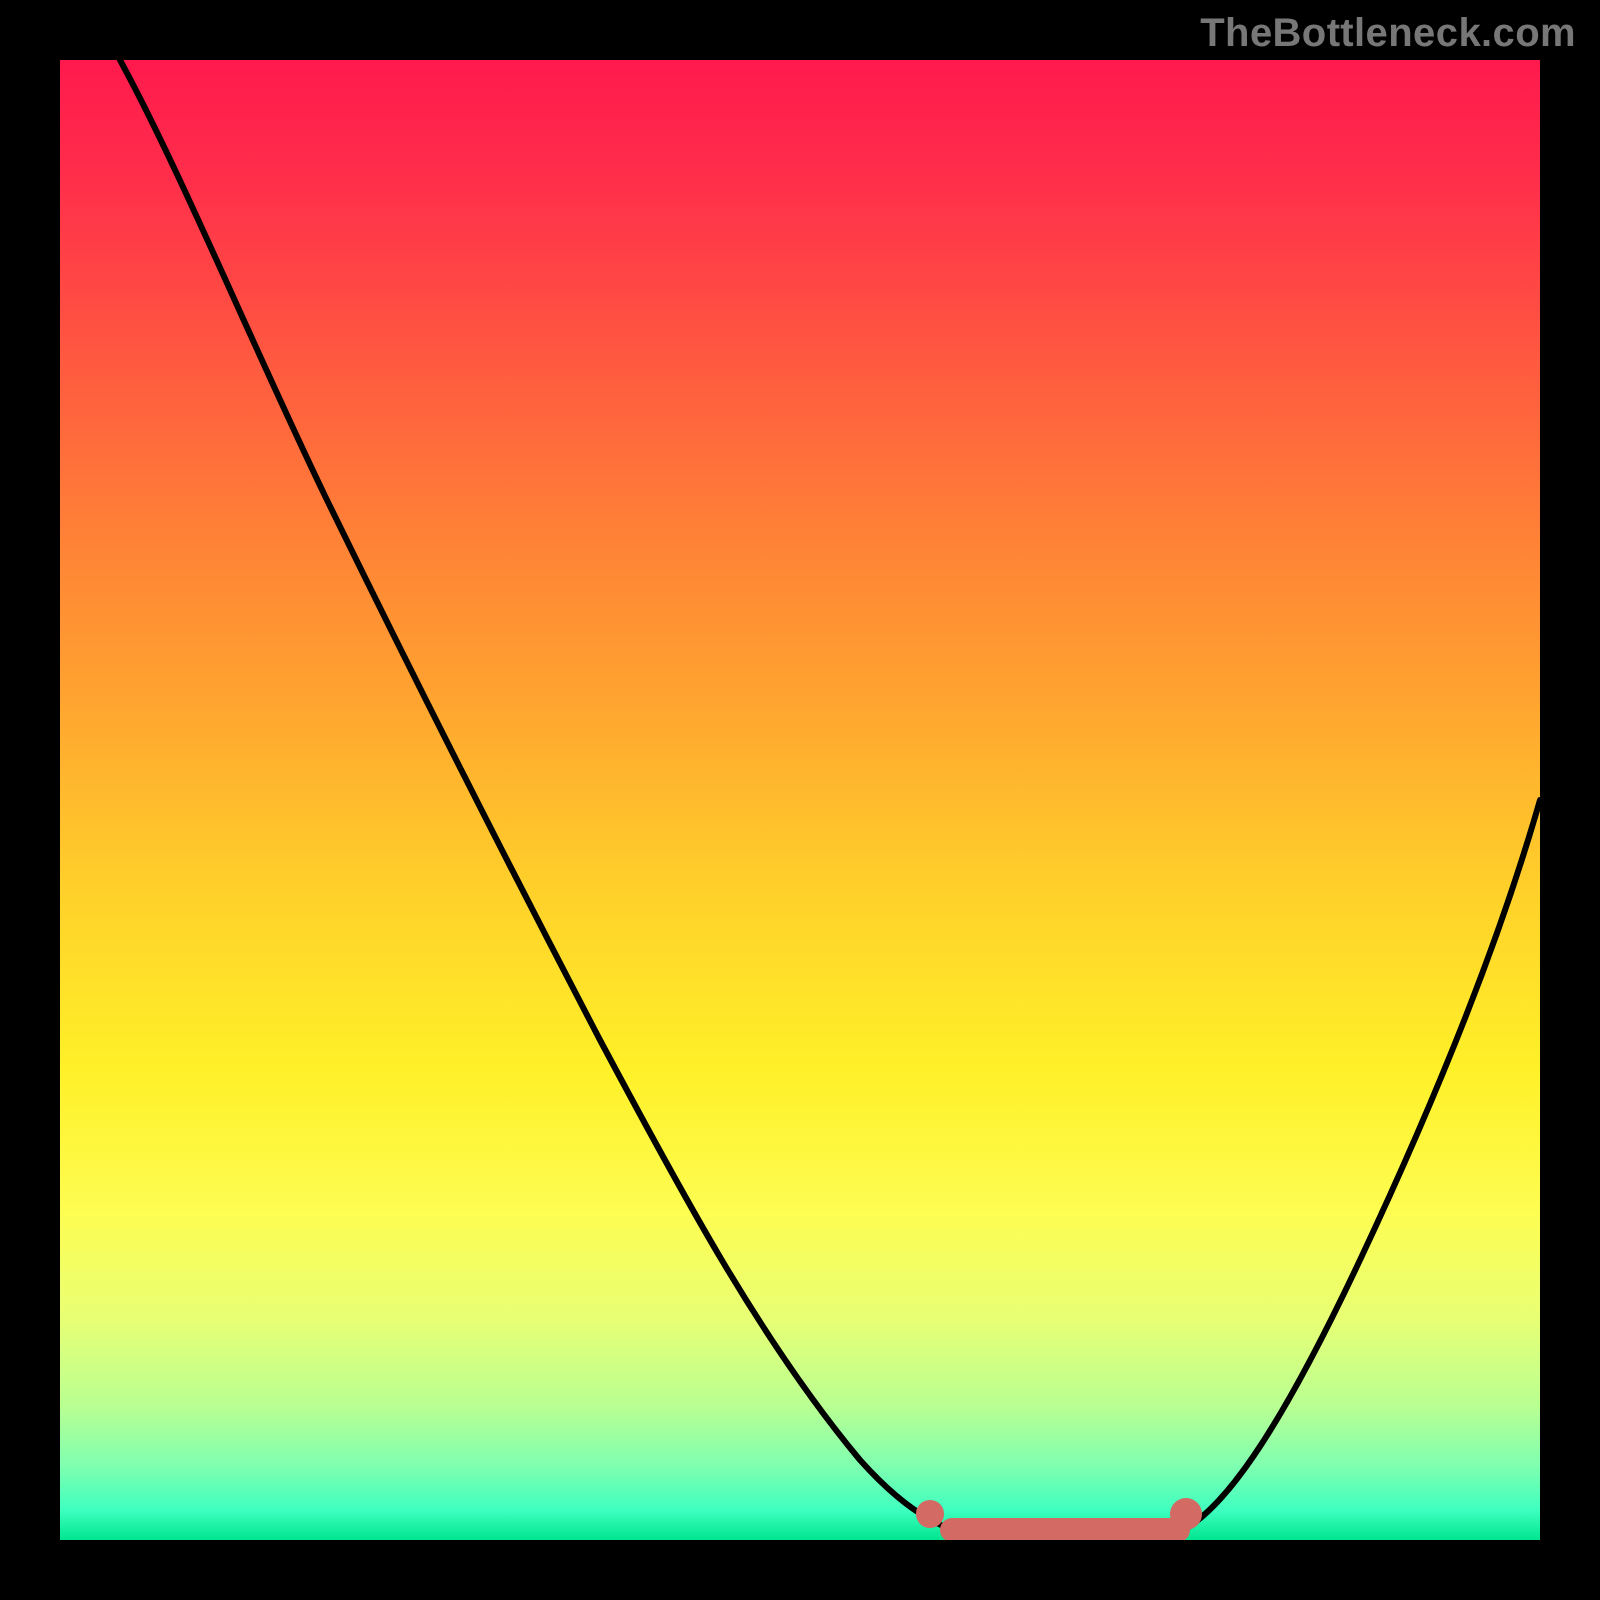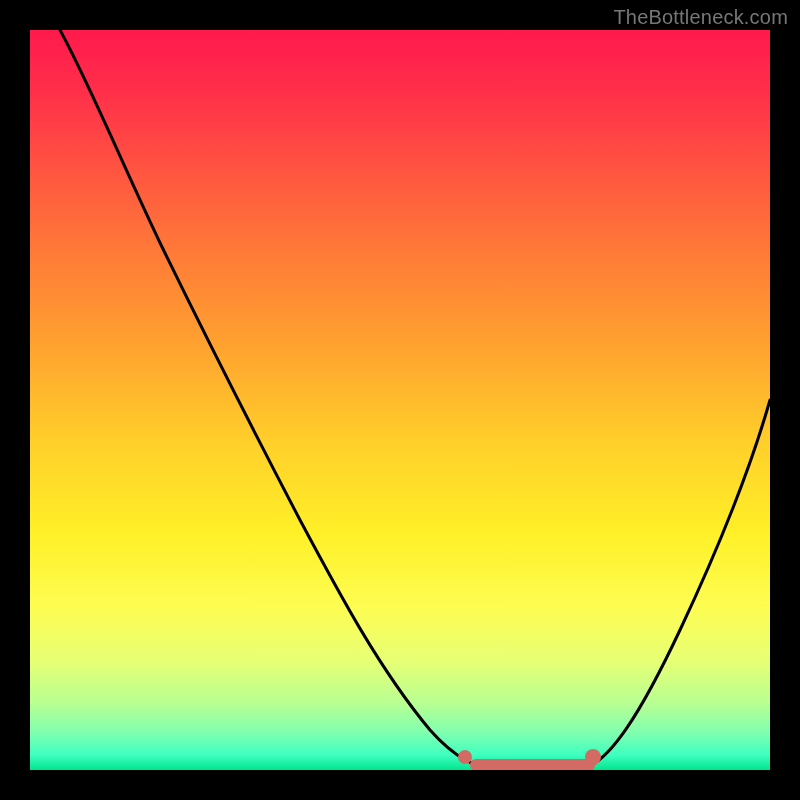--- a/index.html
+++ b/index.html
@@ -48,21 +48,21 @@
   .curve-svg {
     position: absolute;
     inset: 0;
   }
   .watermark {
     position: absolute;
     top: 6px;
     right: 12px;
     color: #777;
     font-size: 20px;
-    font-weight: 400;
+    font-weight: 700;
     letter-spacing: 0.2px;
     text-align: center;
   }
 </style>
 </head>
 <body>
 
 <div class="frame">
 
   <div class="plot-area">

